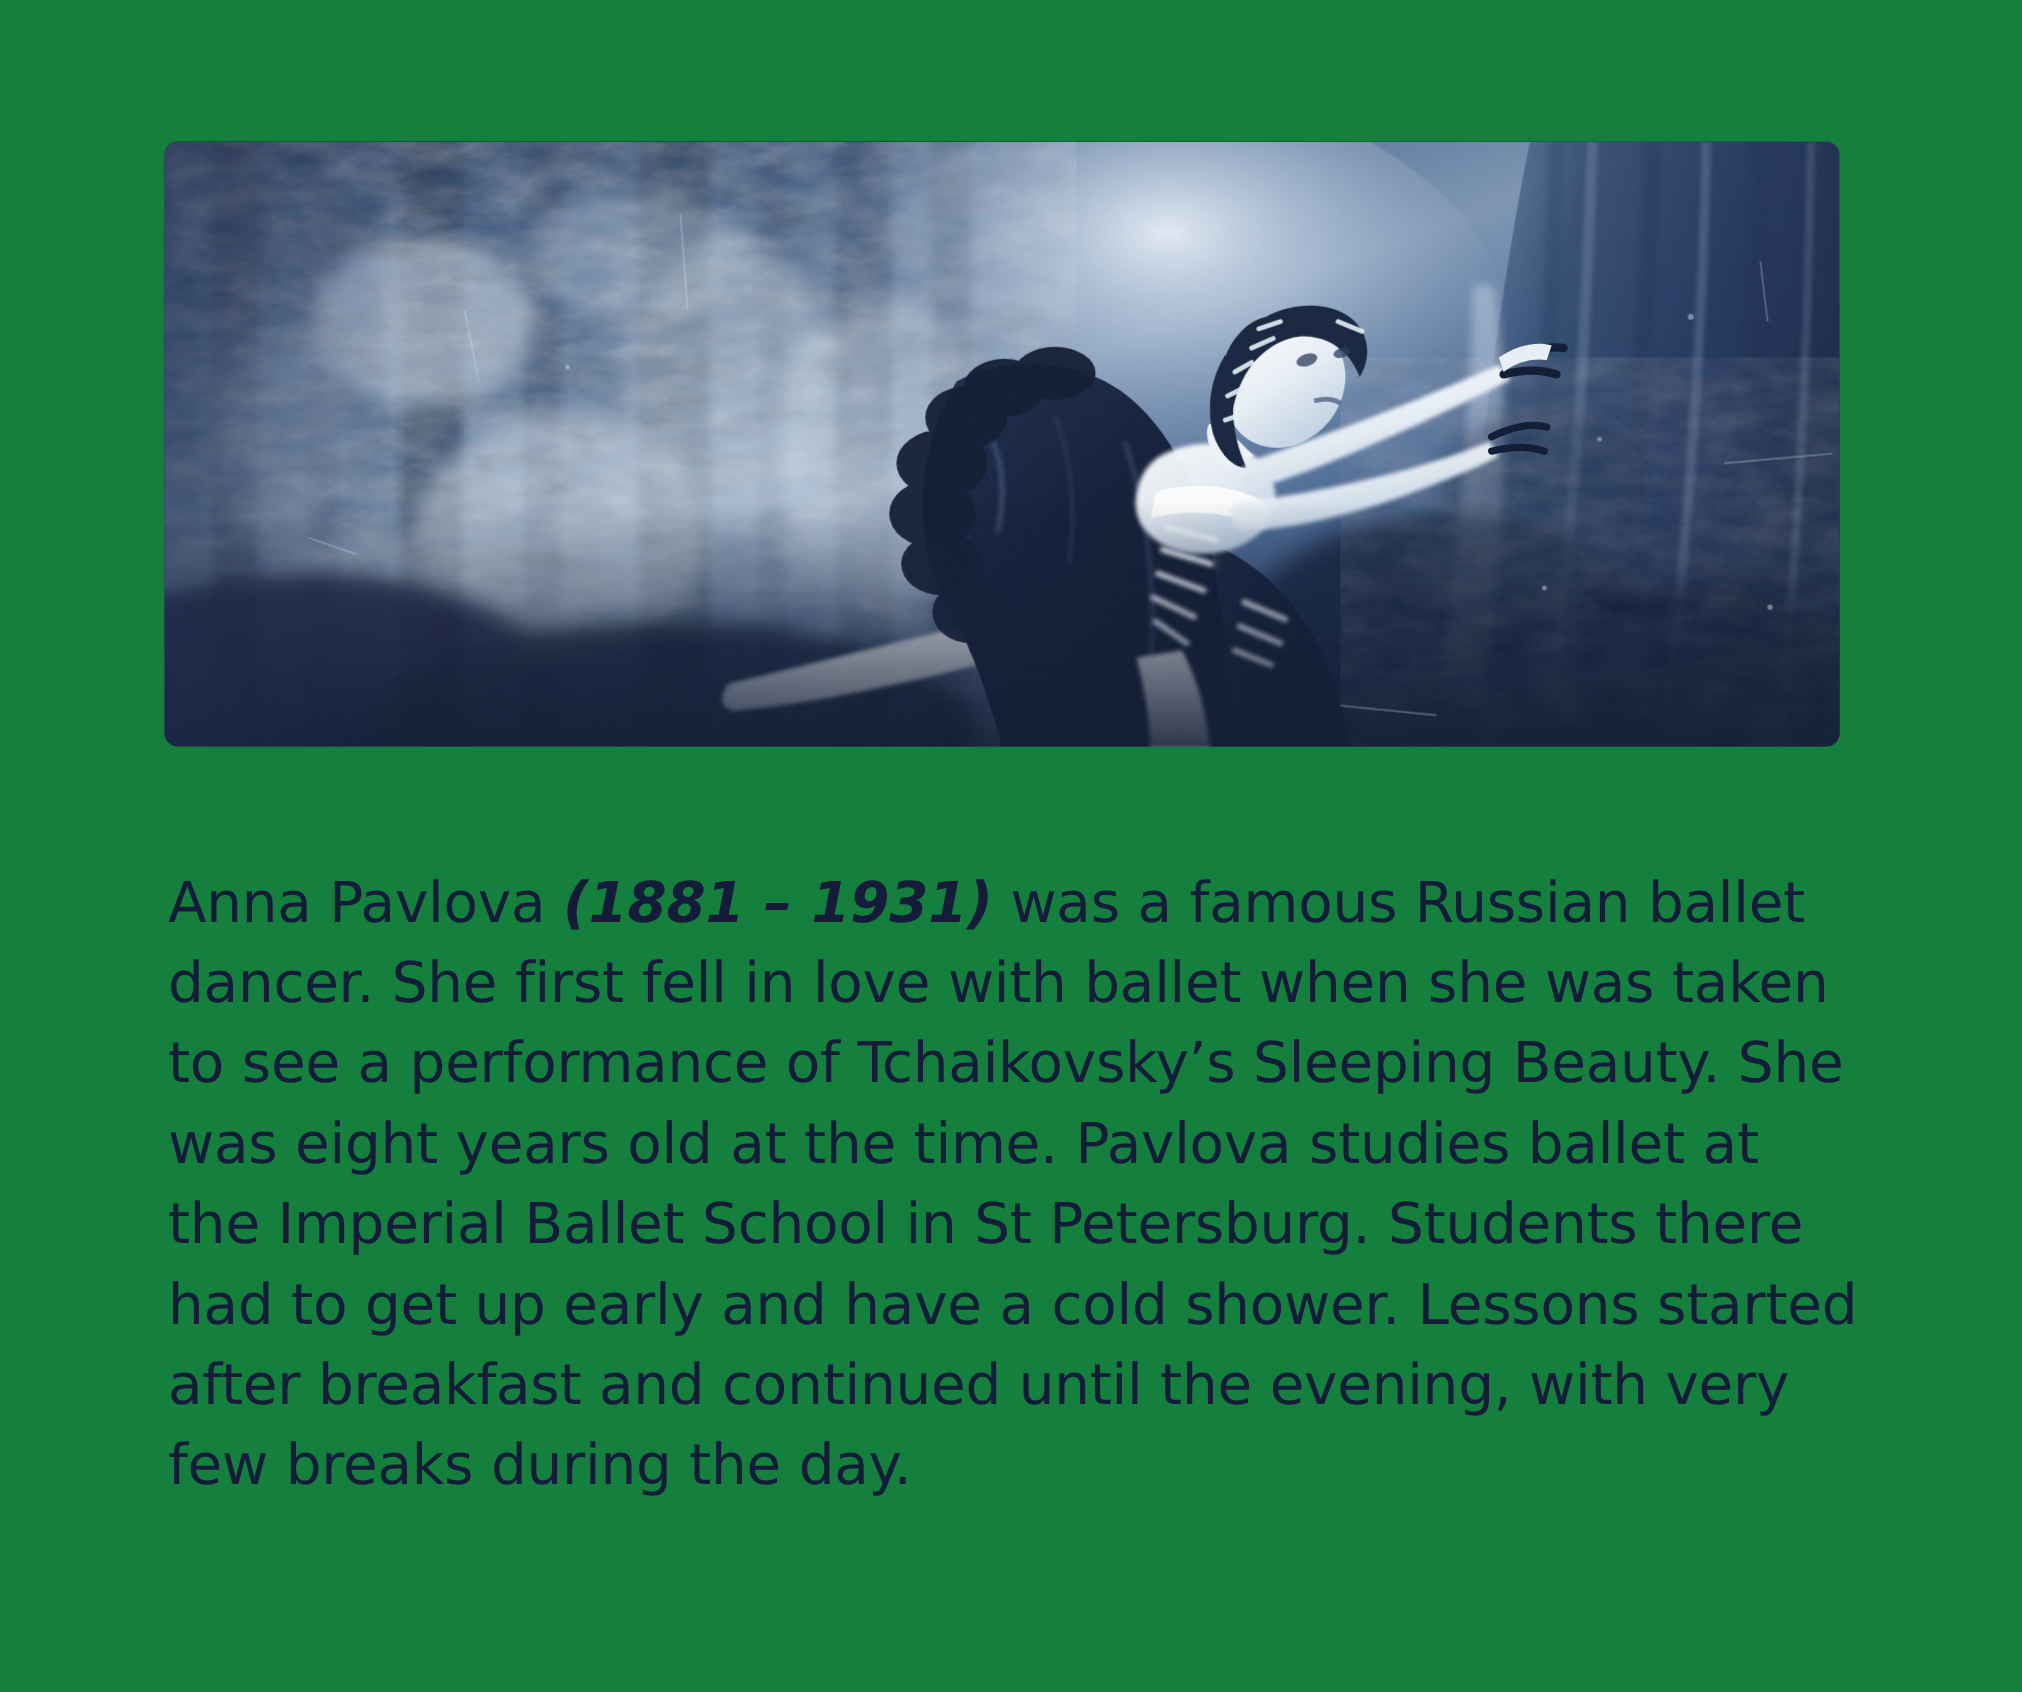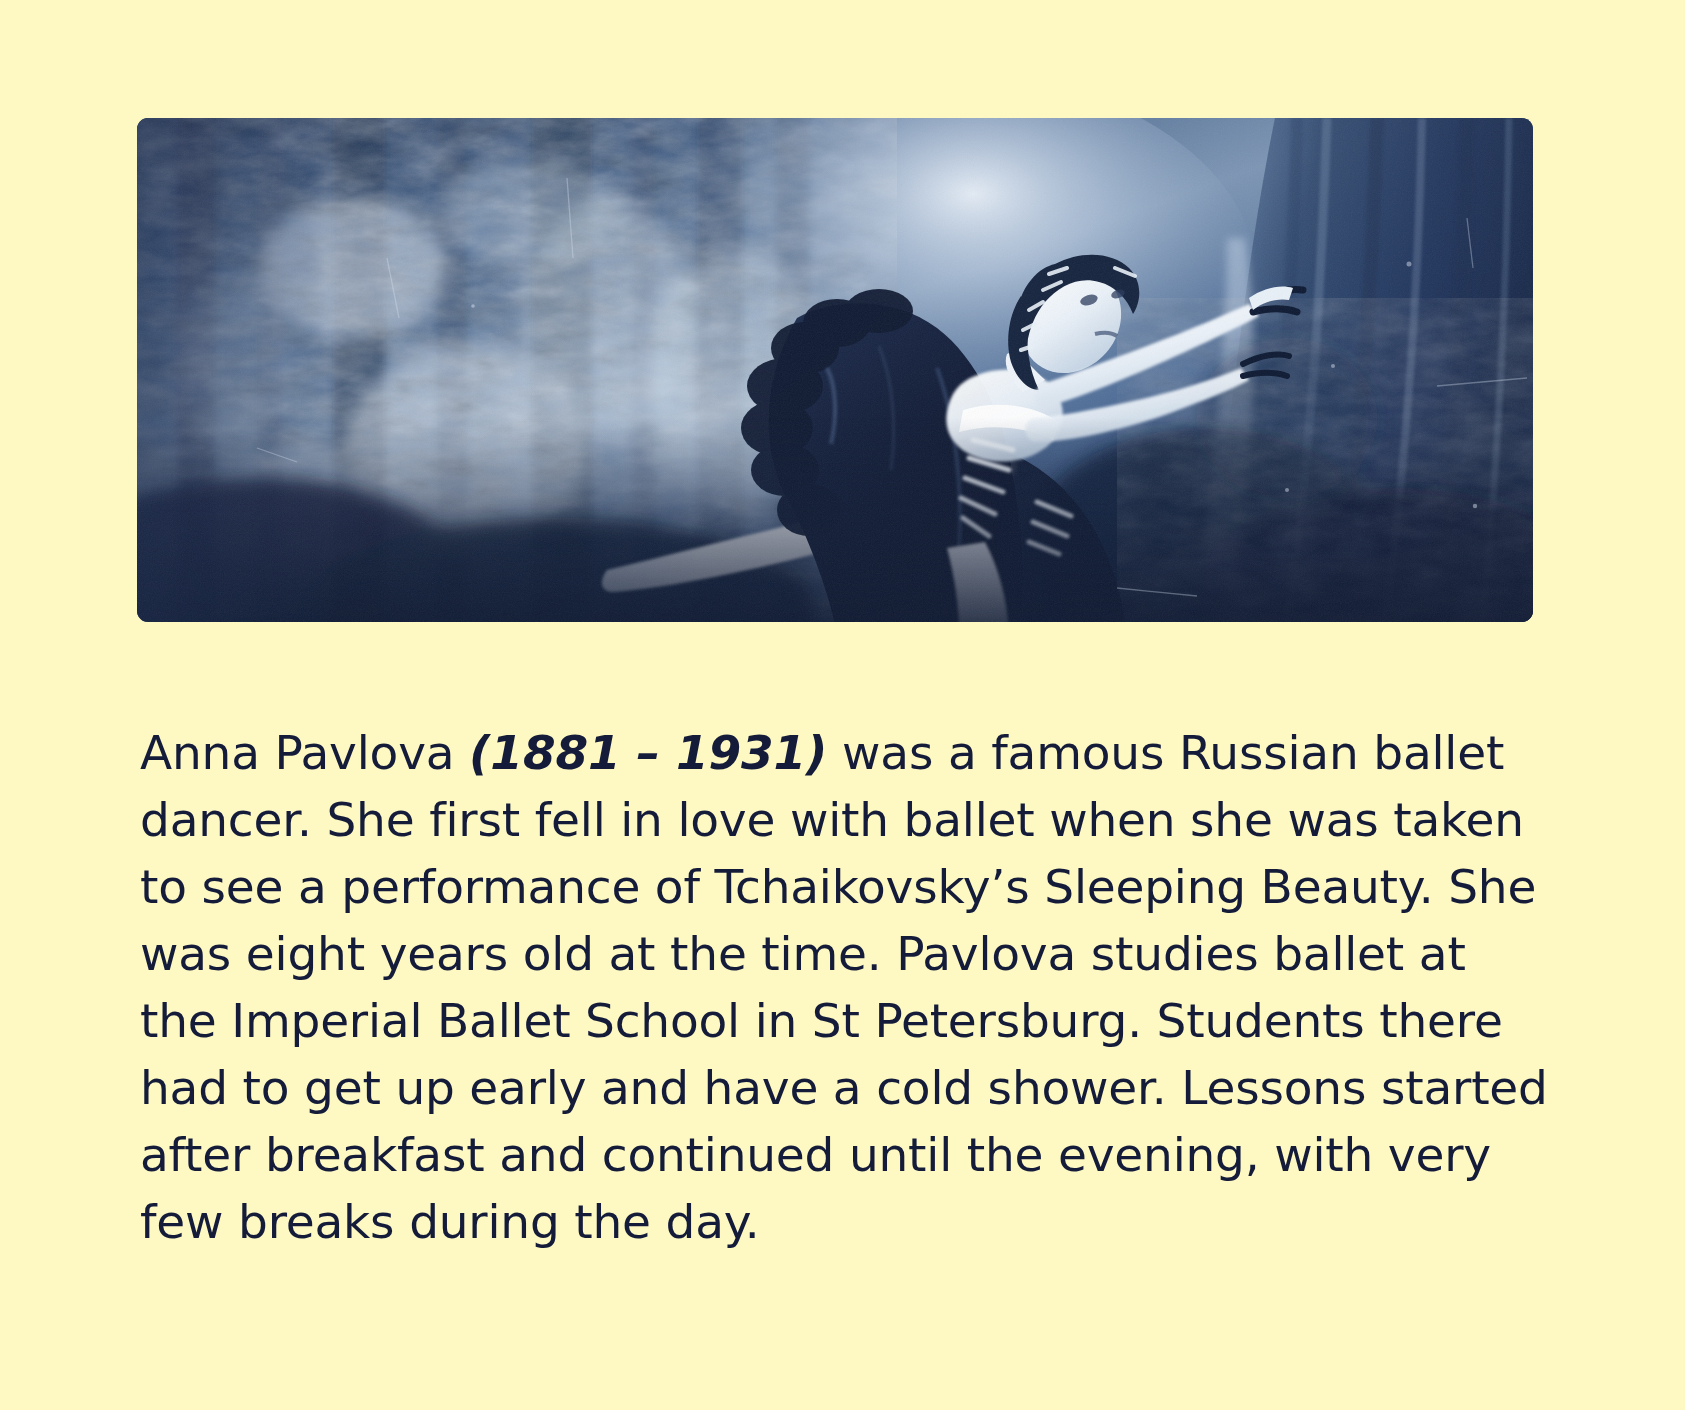--- a/index.html
+++ b/index.html
@@ -11,21 +11,21 @@
     height: 1410px;
     background: #f2f4f9;
     font-family: "Liberation Sans", sans-serif;
     overflow: hidden;
   }
 
   .page {
     position: relative;
     width: 1685px;
     height: 1410px;
-    background: #fef9c3;
+    background: #15803d;
   }
 
   
   .photo-frame {
     position: absolute;
     left: 137px;
     top: 118px;
     width: 1396px;
     height: 504px;
     border-radius: 11px;

